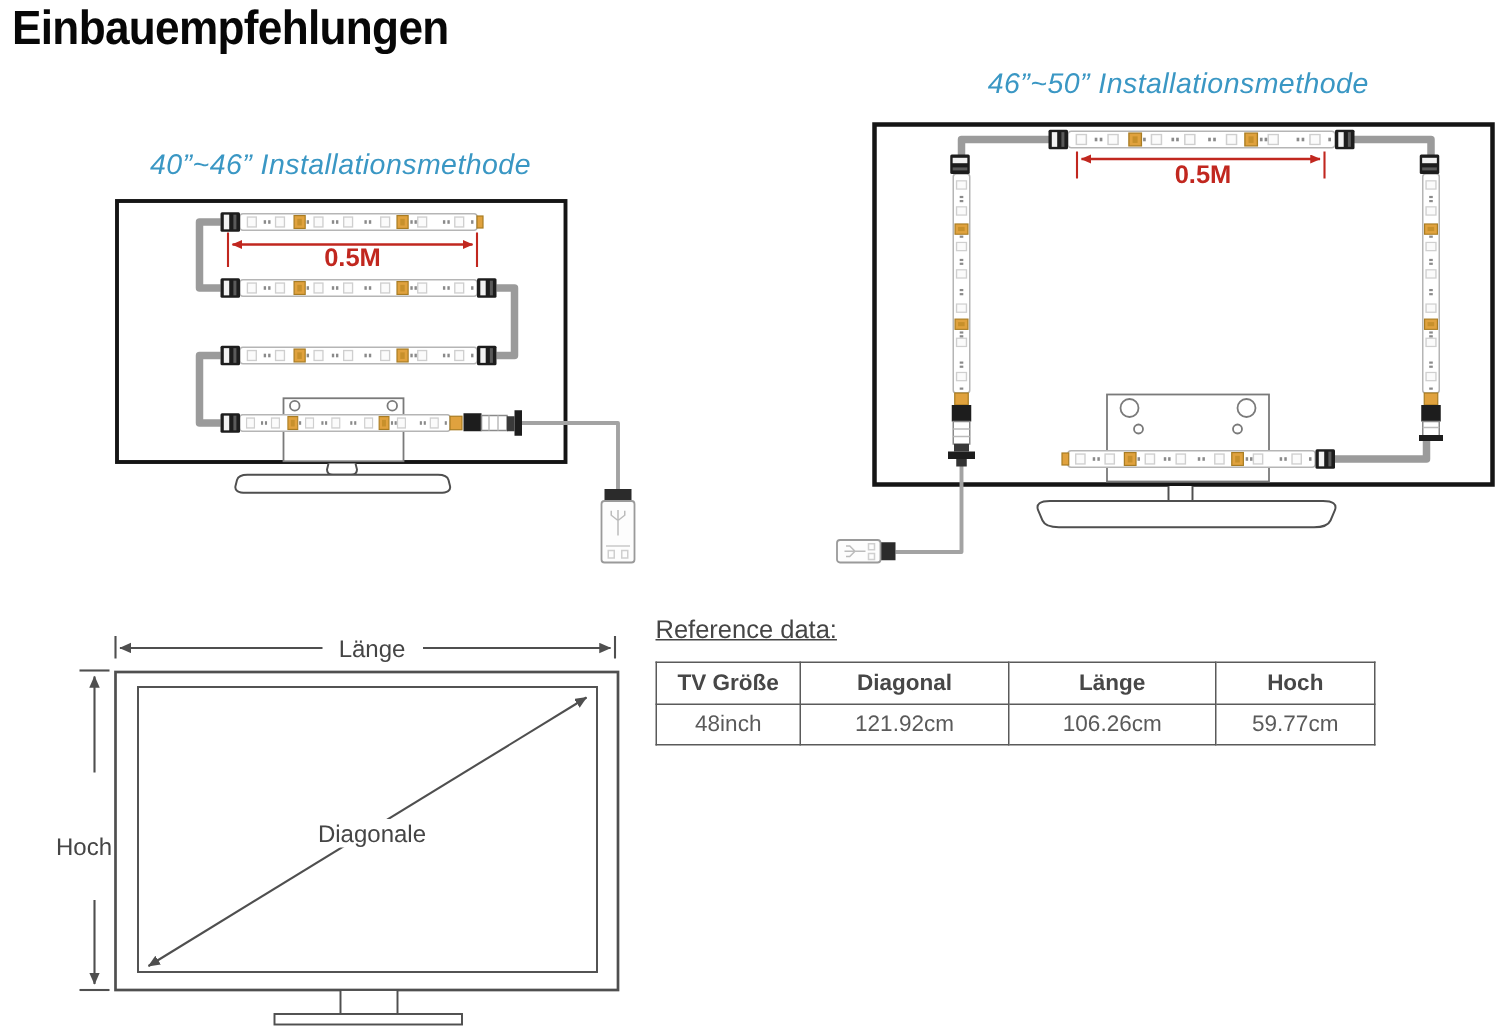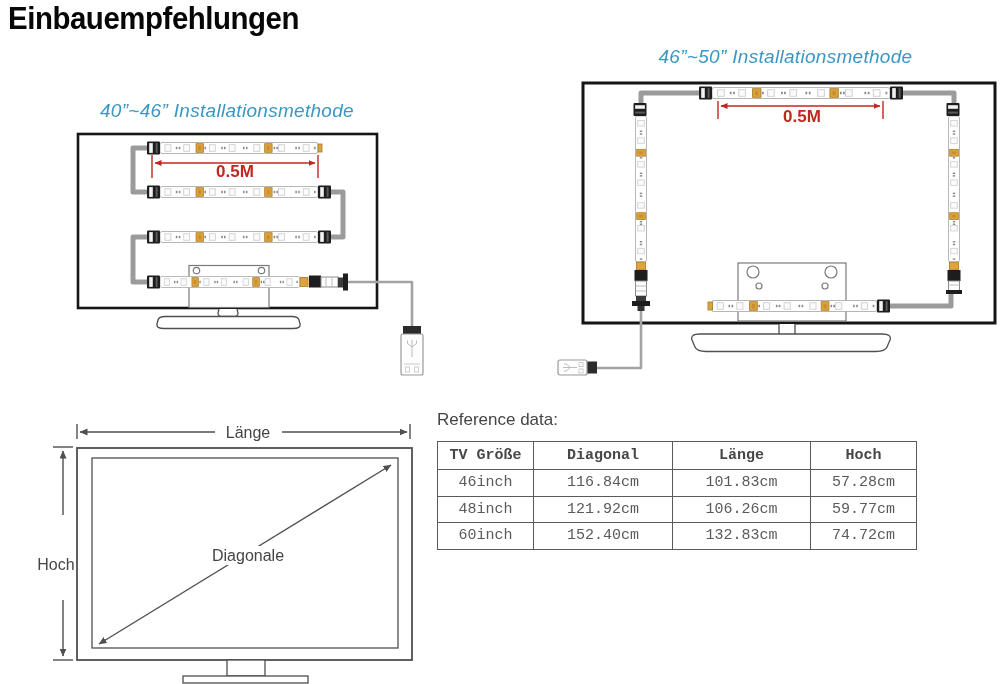--- a/index.html
+++ b/index.html
@@ -20,24 +20,24 @@
   .thin{fill:#fff;stroke:#4f4f4f;stroke-width:1.3px;}
   .cable{fill:none;stroke:#9b9b9b;stroke-width:5px;stroke-linejoin:round;}
   .cable-thin{fill:none;stroke:#a3a3a3;stroke-width:2.6px;stroke-linejoin:round;}
   .redline{stroke:var(--dim-red);stroke-width:1.6px;fill:none;}
   .redtick{stroke:var(--dim-red);stroke-width:1.4px;}
   .redtext{fill:var(--dim-red);font-weight:bold;font-size:17px;}
   .amber{fill:var(--amber);stroke:#a87c22;stroke-width:0.8px;}
   .graydim{stroke:#4f4f4f;stroke-width:1.4px;fill:none;}
   .dimtext{fill:#454545;font-size:16px;}
   .conn-b{fill:#1d1d1d;}
-  .ref-title{position:absolute;left:437px;top:410px;font-size:17px;color:#454545;}
+  .ref-title{position:absolute;left:437px;top:410px;font-size:17px;color:#454545;text-decoration:underline;}
   table.ref{position:absolute;left:437px;top:441px;border-collapse:collapse;table-layout:fixed;
             width:479px;font-size:15px;color:#5a5a5a;}
-  table.ref th,table.ref td{border:1px solid #5a5a5a;text-align:center;padding:0;font-family:Liberation Mono, monospace;}
+  table.ref th,table.ref td{border:1px solid #5a5a5a;text-align:center;padding:0;}
   table.ref th{height:27px;font-weight:bold;color:#474747;}
   table.ref td{height:25.6px;}
   .c0{width:96px}.c1{width:139px}.c2{width:138px}.c3{width:106px}
 </style>
 </head>
 <body>
 
 <div id="stage" style="--accent-blue: #3a97c4; --dim-red: #c1271f; --amber: #e0a23e;">
 
   <div class="page-title">Einbauempfehlungen</div>
@@ -280,33 +280,21 @@
     <thead>
       <tr>
         <th>TV Größe</th>
         <th>Diagonal</th>
         <th>Länge</th>
         <th>Hoch</th>
       </tr>
     </thead>
     <tbody>
         <tr>
-          <td>46inch</td>
-          <td>116.84cm</td>
-          <td>101.83cm</td>
-          <td>57.28cm</td>
-        </tr>
-        <tr>
           <td>48inch</td>
           <td>121.92cm</td>
           <td>106.26cm</td>
           <td>59.77cm</td>
         </tr>
-        <tr>
-          <td>60inch</td>
-          <td>152.40cm</td>
-          <td>132.83cm</td>
-          <td>74.72cm</td>
-        </tr>
       </tbody>
   </table>
 
 </div>
 
 </body></html>

